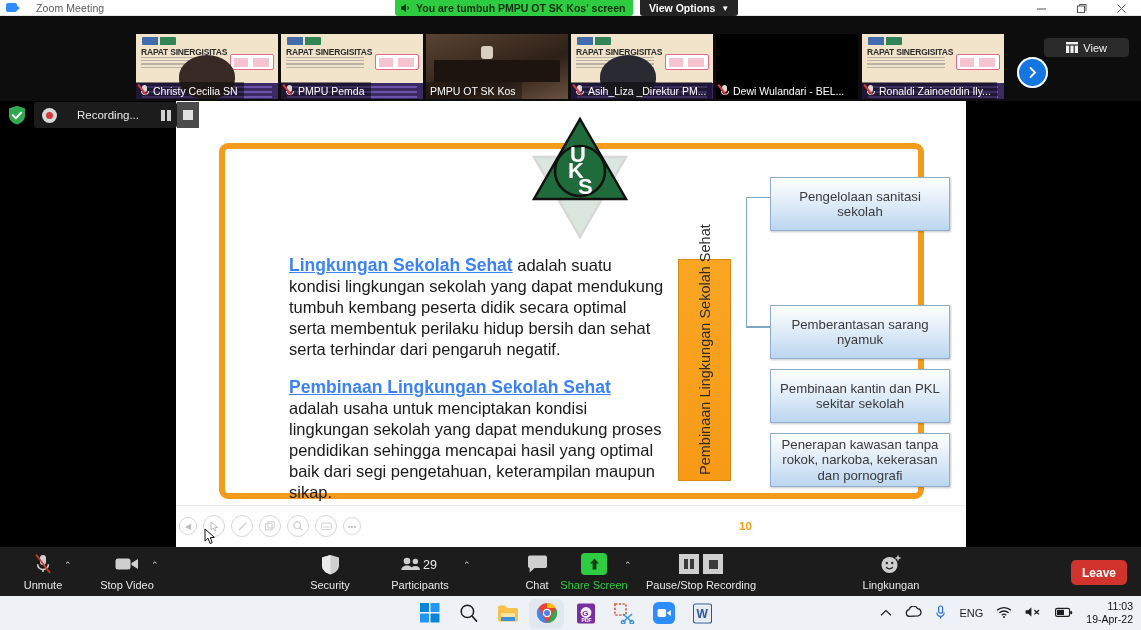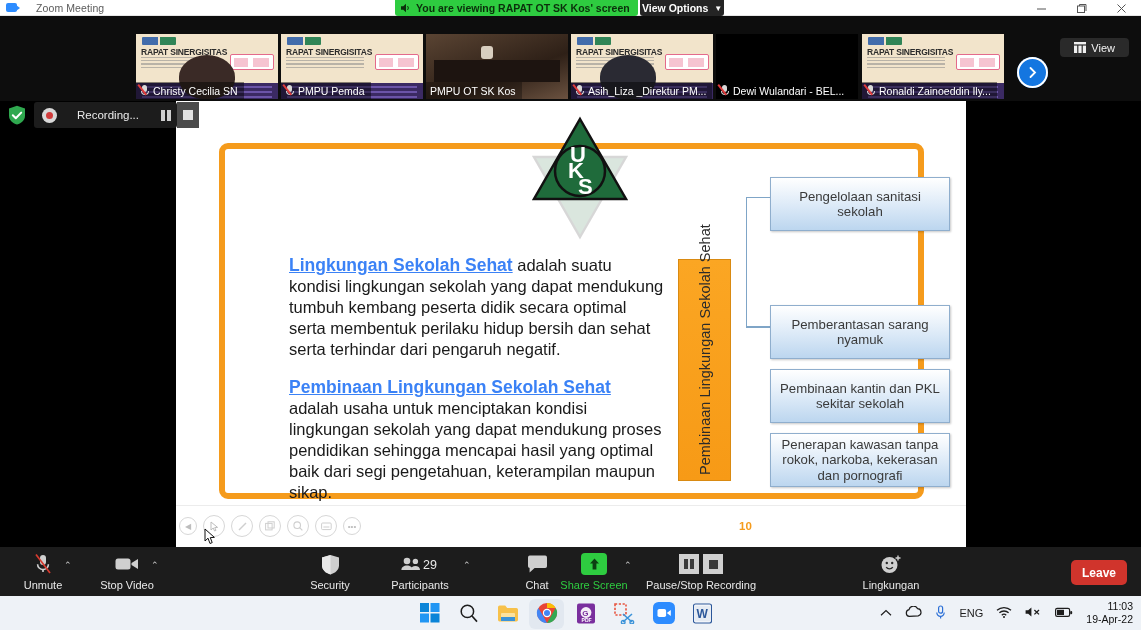--- a/index.html
+++ b/index.html
@@ -31,21 +31,21 @@
   
   .viewbanner {
     position: absolute; left: 395px; top: 0px; height: 16px;
     background: #2ECC40; display: flex; align-items: center;
     padding: 0 8px 0 6px; border-radius: 0 0 3px 3px; z-index: 7;
   }
   .viewbanner .spk { margin-right: 4px; display:flex; }
   .viewbanner span.txt { font-size: 10.5px; font-weight: bold; color: #0b2f0b; white-space: nowrap; }
   .viewopts {
     position: absolute; left: 640px; top: 0px; height: 16px; z-index: 7;
-    background: #242424; display: flex; align-items: center; padding: 0 2px;
+    background: #242424; display: flex; align-items: center; padding: 0 9px;
     border-radius: 0 0 3px 3px; color: #fff; font-size: 10.5px; font-weight: bold;
   }
   .viewopts .chev { margin-left: 6px; font-size: 8px; }
 
   
   .filmstrip {
     position: absolute; left:0; top:16px; width:1141px; height:85px; background:#0d0d0d;
   }
   .thumb {
     position:absolute; top:18px; width:142px; height:65px; overflow:hidden;
@@ -83,21 +83,21 @@
         border:1.2px solid #d8d8d8; border-top:none; border-radius:0 0 5px 5px;}
   .mic-muted .s { position:absolute; left:-1px; top:-1px; width:13px; height:1.7px; background:#e03c3c;
         transform:rotate(52deg); transform-origin:left top; }
   .nextbtn {
     position:absolute; left:1017px; top:41px; width:31px; height:31px; border-radius:50%;
     background:#1476e0; color:#fff; display:flex; align-items:center; justify-content:center;
     font-size:16px; box-shadow:0 0 0 2px #fff inset;
   }
   .viewbtn {
     position:absolute; right:12px; top:22px; height:19px; display:flex; align-items:center;
-    gap:5px; padding:0 14px; border-radius:4px; background:#2a2a2a; color:#f2f2f2; font-size:11px;
+    gap:5px; padding:0 22px; border-radius:4px; background:#2a2a2a; color:#f2f2f2; font-size:11px;
   }
 
   
   .recbar { position:absolute; left:0; top:101px; height:28px; display:flex; align-items:center; z-index:6;}
   .shield-ok { width:18px; height:20px; margin-left:8px; margin-right:8px; position:relative;}
   .recpanel { height:26px; background:#1c1c1c; display:flex; align-items:center; padding:0 6px 0 8px;
       border-radius:3px; gap:20px; }
   .recdot { width:15px; height:15px; border-radius:50%; background:#d9d9d9; position:relative; }
   .recdot:after { content:""; position:absolute; left:4px; top:4px; width:7px; height:7px;
       border-radius:50%; background:#d13b3b; }
@@ -349,21 +349,21 @@
     </div>
   </div>
 
   <div class="viewbanner">
     <span class="spk">
       <svg width="11" height="10" viewBox="0 0 11 10">
           <path d="M0 3.2h2.3L5 .8v8.4L2.3 6.8H0z" fill="#0b2f0b"></path>
           <path d="M6.6 3.1a3 3 0 010 3.8" stroke="#0b2f0b" stroke-width="1" fill="none"></path>
         </svg>
     </span>
-    <span class="txt">You are viewing RAPAT OT SK Kos' screen</span>
+    <span class="txt">You are tumbuh PMPU OT SK Kos' screen</span>
   </div>
   <div class="viewopts">
     <span>View Options</span>
     <span class="chev">▼</span>
   </div>
 
   <div class="recbar">
     <div class="shield-ok">
       <svg width="18" height="20" viewBox="0 0 18 20">
           <path d="M9 .8 17 3.4v7c0 4.6-3.4 7.6-8 9-4.6-1.4-8-4.4-8-9v-7z" fill="#2FA84F"></path>

